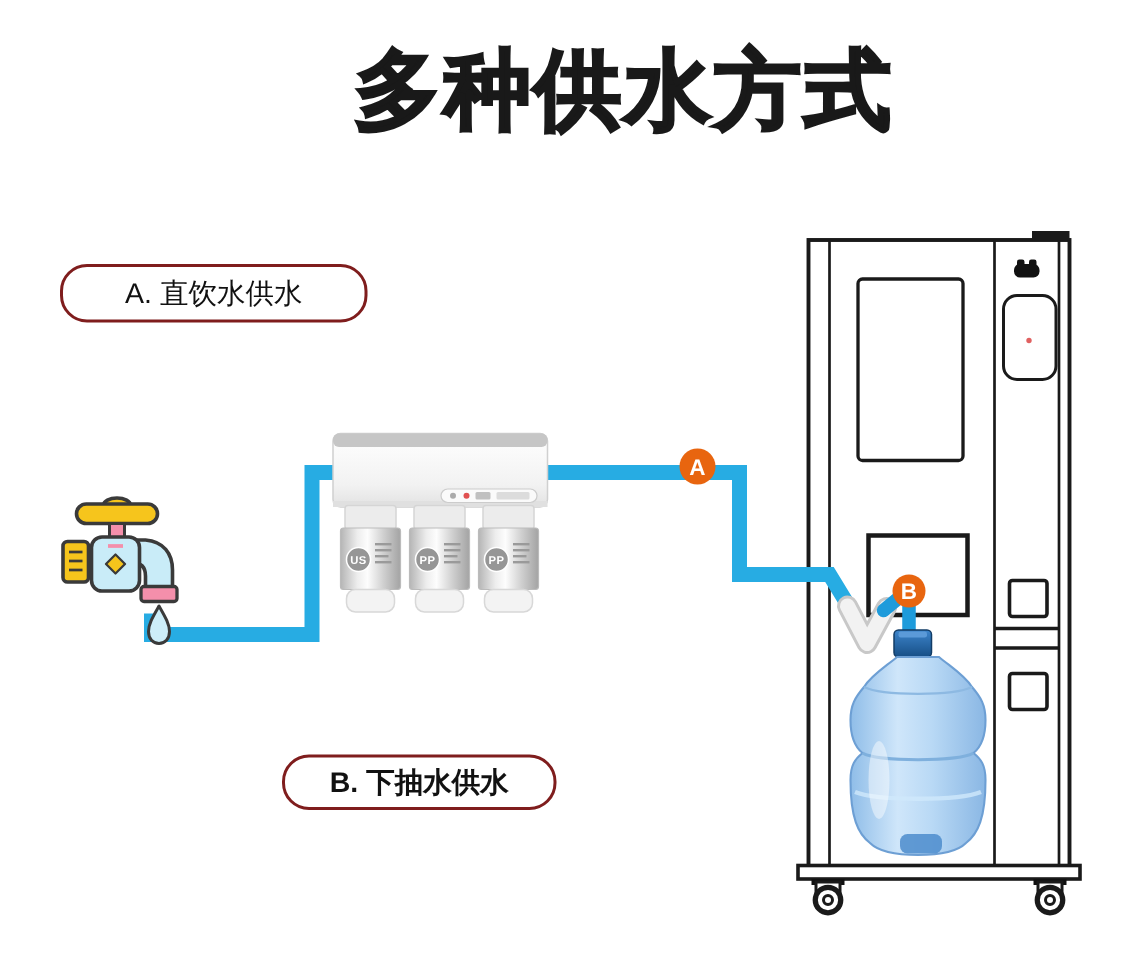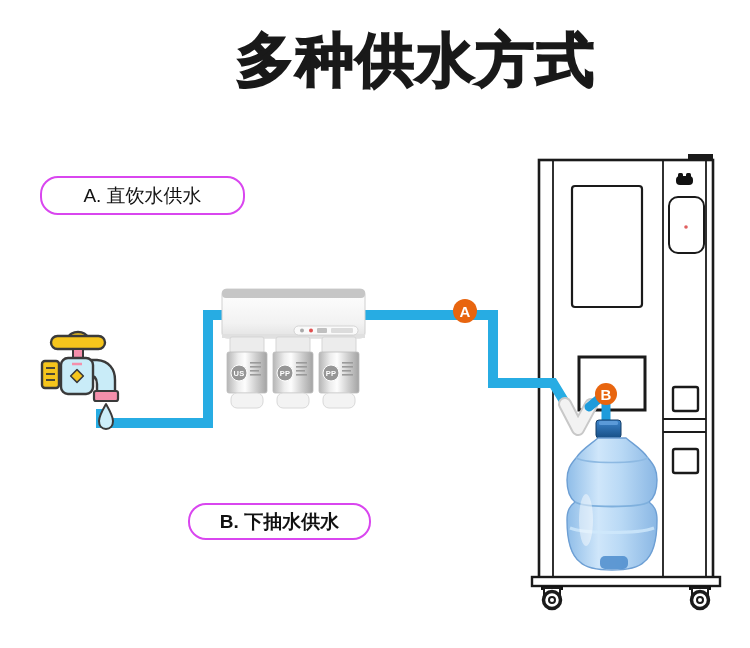--- a/index.html
+++ b/index.html
@@ -1,21 +1,21 @@
 <!DOCTYPE html>
 <html><head>
 <meta charset="utf-8">
 <style>
   html,body{margin:0;padding:0;background:#fff;}
   .stage{position:relative;width:750px;height:648px;background:#fff;overflow:hidden;
          font-family:"Liberation Sans","DejaVu Sans",sans-serif;}
   .title{position:absolute;left:0;top:22px;width:750px;text-align:center;
          font-size:58px;font-weight:900;color:#191919;letter-spacing:2px;padding-left:41px;
          -webkit-text-stroke:2px #191919;}
-  .callout{position:absolute;border:2px solid #d946ef;border-radius:18px;background:#fff;
+  .callout{position:absolute;border:2px solid #7f1d1d;border-radius:18px;background:#fff;
            display:flex;align-items:center;justify-content:center;
            font-size:19px;color:#111;}
   .callout.a{left:40px;top:176px;width:201px;height:35px;}
   .callout.b{left:188px;top:503px;width:179px;height:33px;font-weight:bold;}
   svg{position:absolute;left:0;top:0;}
   svg text{font-family:"Liberation Sans","DejaVu Sans",sans-serif;}
   .marker-letter{fill:#fff;font-weight:bold;font-size:15px;}
   .badge-letter{fill:#fff;font-weight:bold;font-size:7.5px;letter-spacing:.3px;}
 </style>
 </head>

